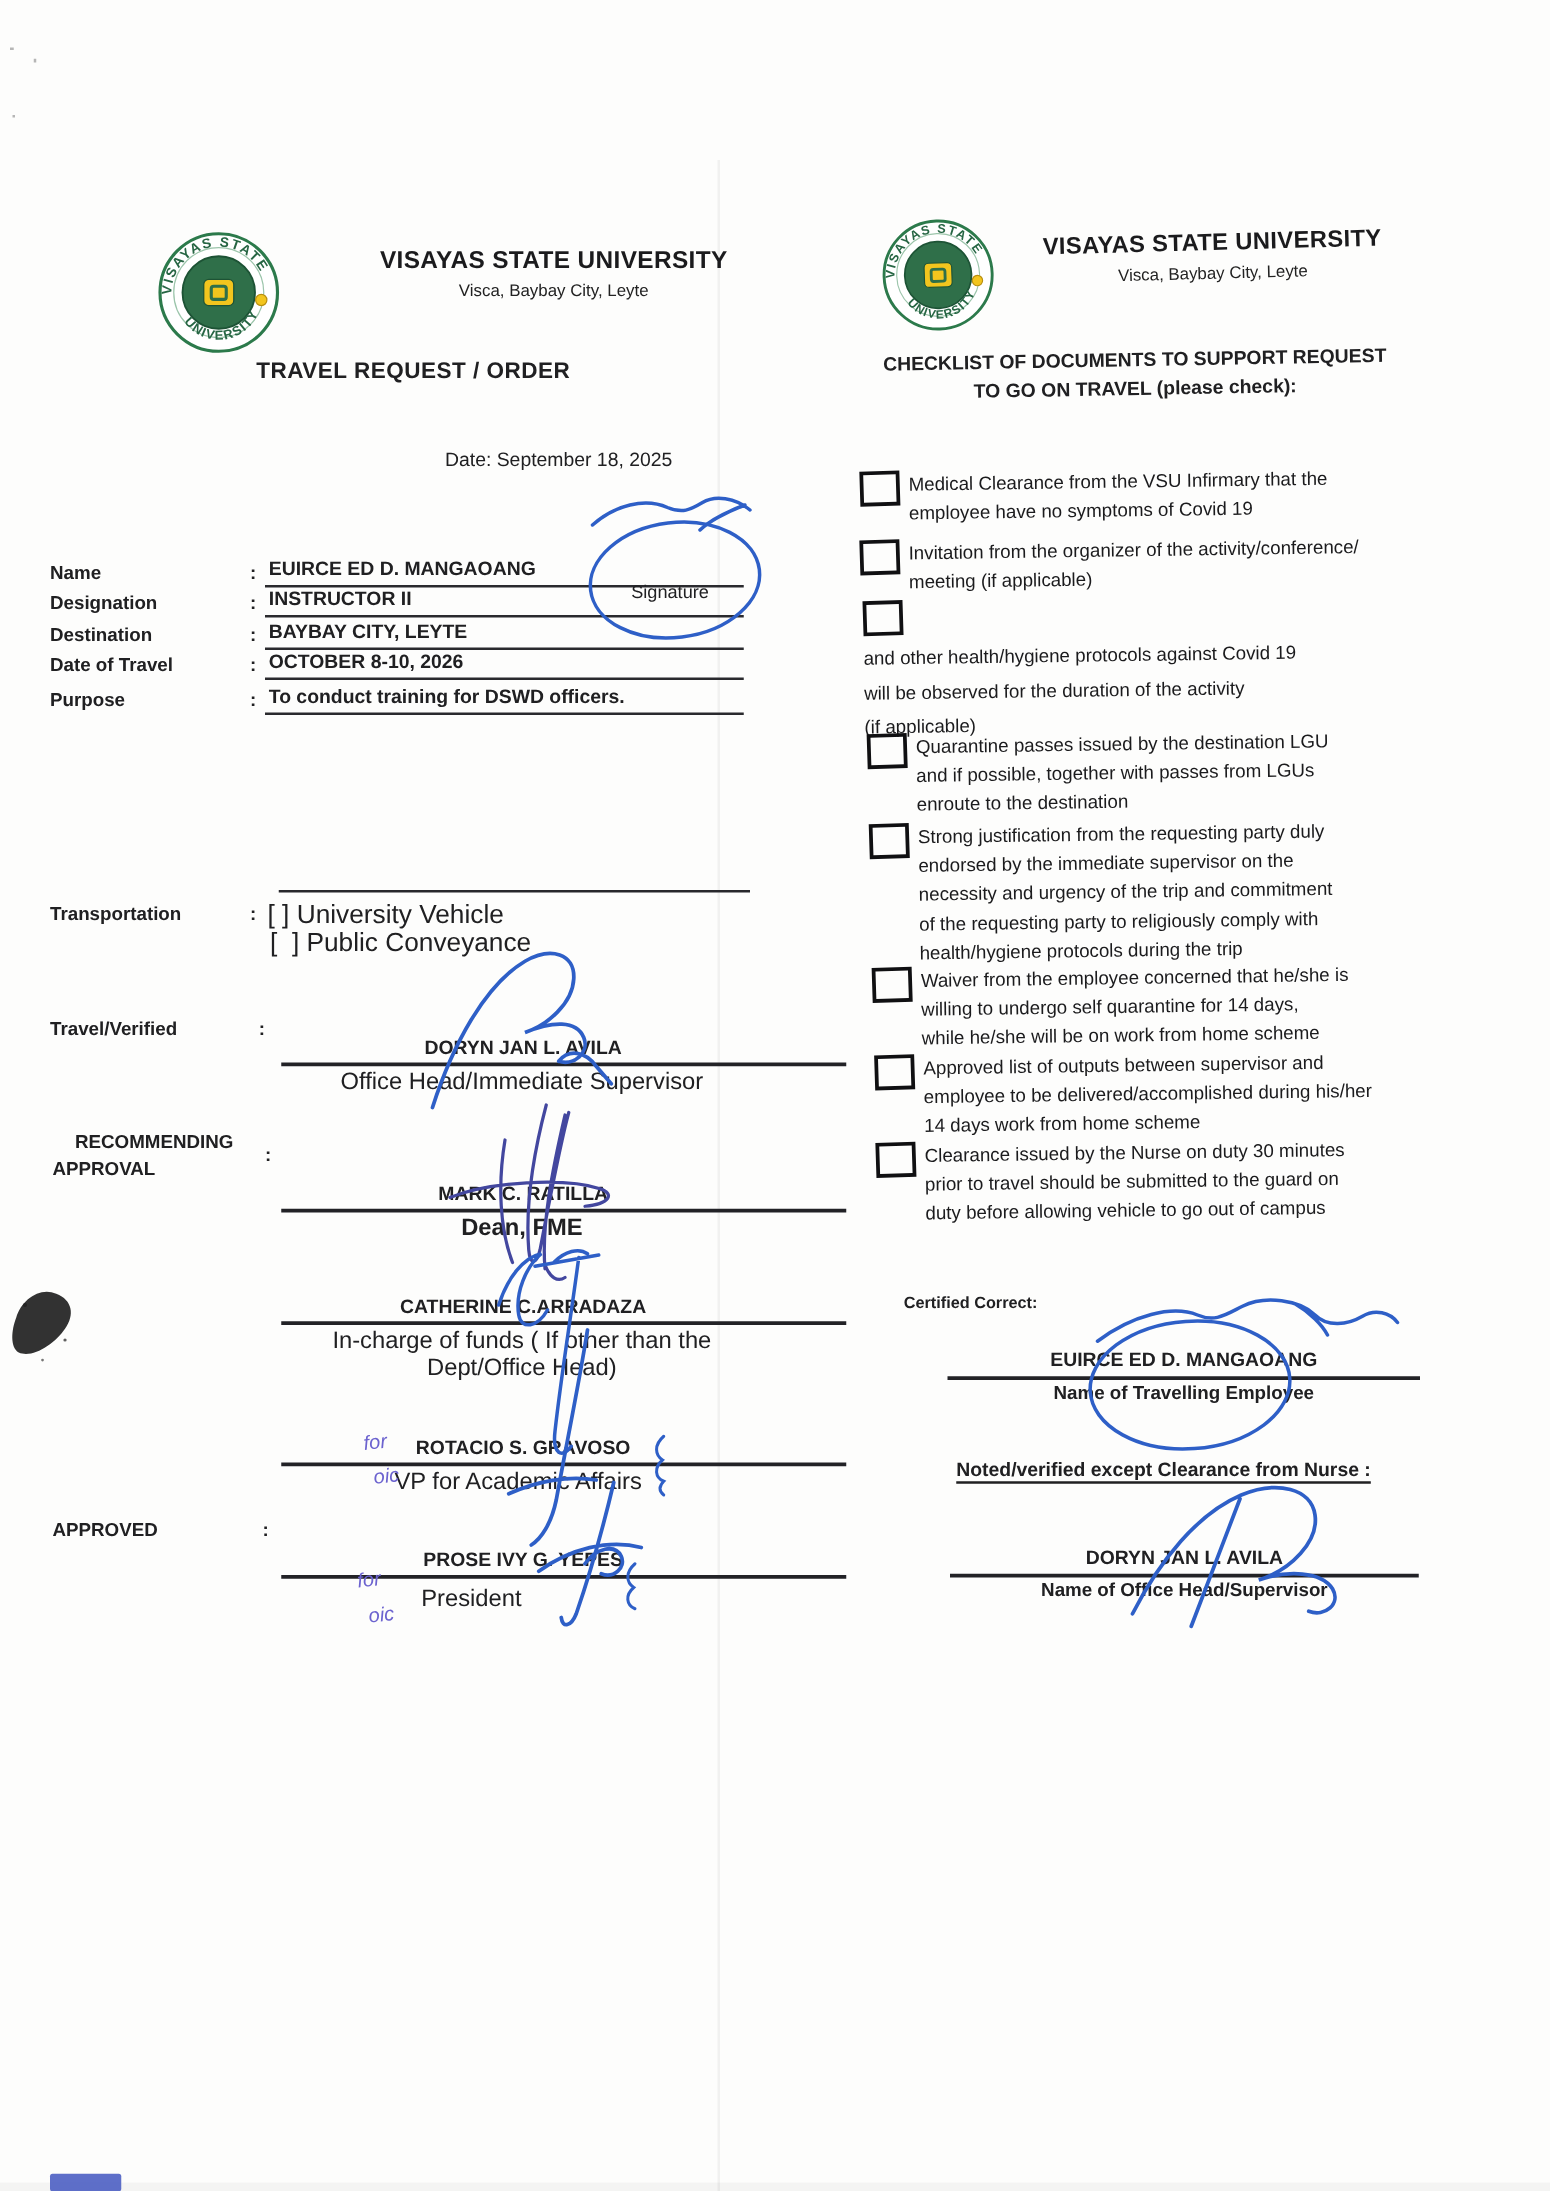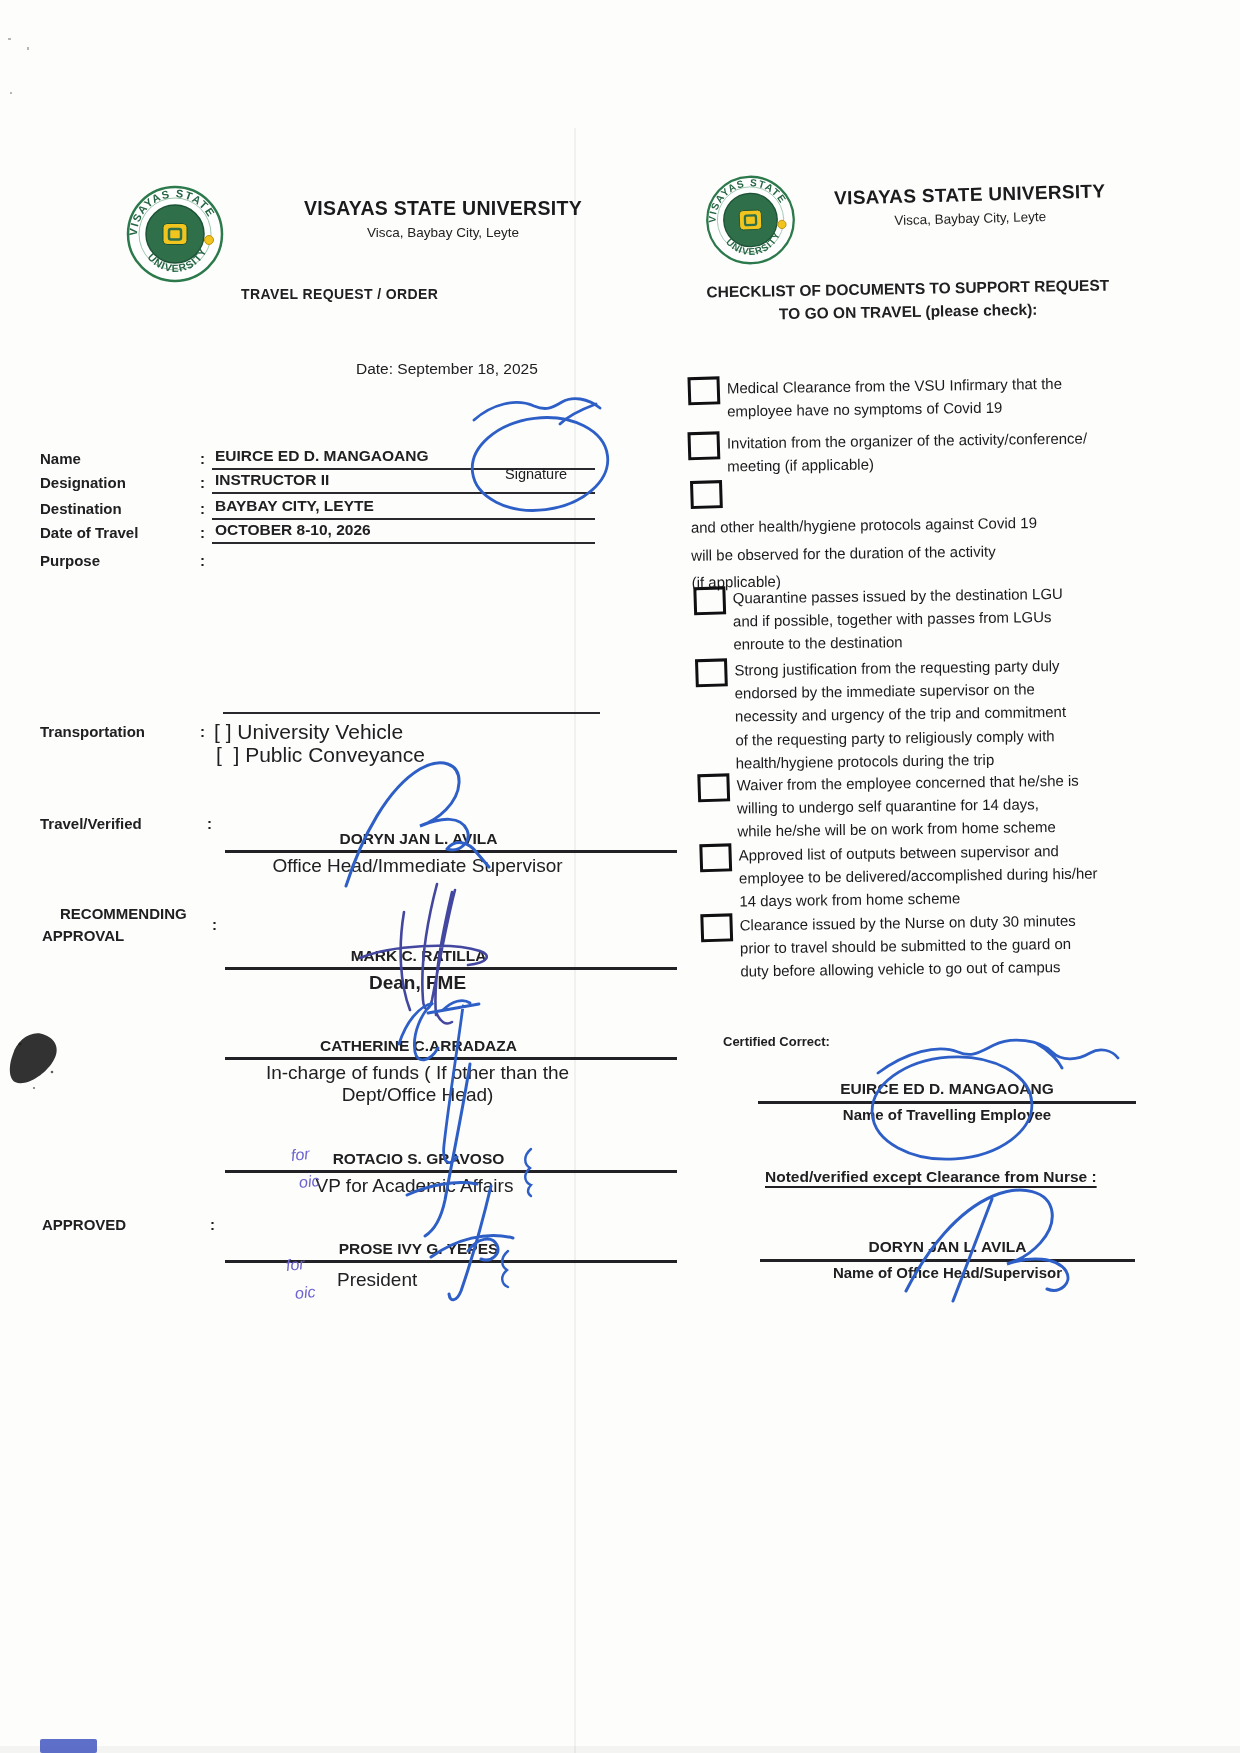--- a/index.html
+++ b/index.html
@@ -4,21 +4,21 @@
 <style>
   html,body{margin:0;padding:0;background:#e8e8e8;}
   .page{position:relative;width:1240px;height:1753px;background:#fdfdfc;overflow:hidden;
         font-family:"Liberation Sans","DejaVu Sans",sans-serif;color:#202022;}
   .abs{position:absolute;}
   .b{font-weight:bold;}
   .ctr{text-align:center;}
   
   .uni-title{font-size:19.5px;font-weight:bold;letter-spacing:.3px;color:#1b1b1d;}
   .uni-addr{font-size:13.5px;margin-top:5px;color:#222;}
-  .form-title{font-size:14px;font-weight:bold;letter-spacing:.4px;margin-left:36px;}
+  .form-title{font-size:18px;font-weight:bold;letter-spacing:.4px;}
   .chk-title{font-size:15.5px;font-weight:bold;line-height:23px;}
   
   .date-line{font-size:15.5px;}
   .frow{position:absolute;left:40px;width:560px;height:24px;}
   .flabel{position:absolute;left:0;top:0;font-size:15px;font-weight:bold;}
   .fcolon{position:absolute;left:160px;top:0;font-size:15px;font-weight:bold;}
   .fval{position:absolute;left:172px;top:-3px;width:380px;font-size:15.5px;font-weight:bold;
         border-bottom:2px solid #2a2a2e;padding:0 0 3px 3px;}
   .sigword{font-size:14.5px;}
   .topt{font-size:21px;line-height:23px;white-space:pre;}
@@ -101,20 +101,21 @@
     <span class="fval">BAYBAY CITY, LEYTE</span>
   </div>
   <div class="frow" style="top:524px;">
     <span class="flabel">Date of Travel</span>
     <span class="fcolon">:</span>
     <span class="fval">OCTOBER 8-10, 2026</span>
   </div>
   <div class="frow" style="top:552px;">
     <span class="flabel">Purpose</span>
     <span class="fcolon">:</span>
+    <span class="fval">To conduct training for DSWD officers.</span>
   </div>
 
   <div class="abs sigword" style="left:505px;top:466px;">Signature</div>
 
   <div class="line" style="left:223px;top:712px;width:377px;height:2px;"></div>
   <div class="abs seclabel" style="left:40px;top:723px;">Transportation</div>
   <div class="abs seclabel" style="left:200px;top:723px;">:</div>
   <div class="abs topt" style="left:214px;top:720px;">[ ] University Vehicle</div>
   <div class="abs topt" style="left:216px;top:743px;">[  ] Public Conveyance</div>
 

